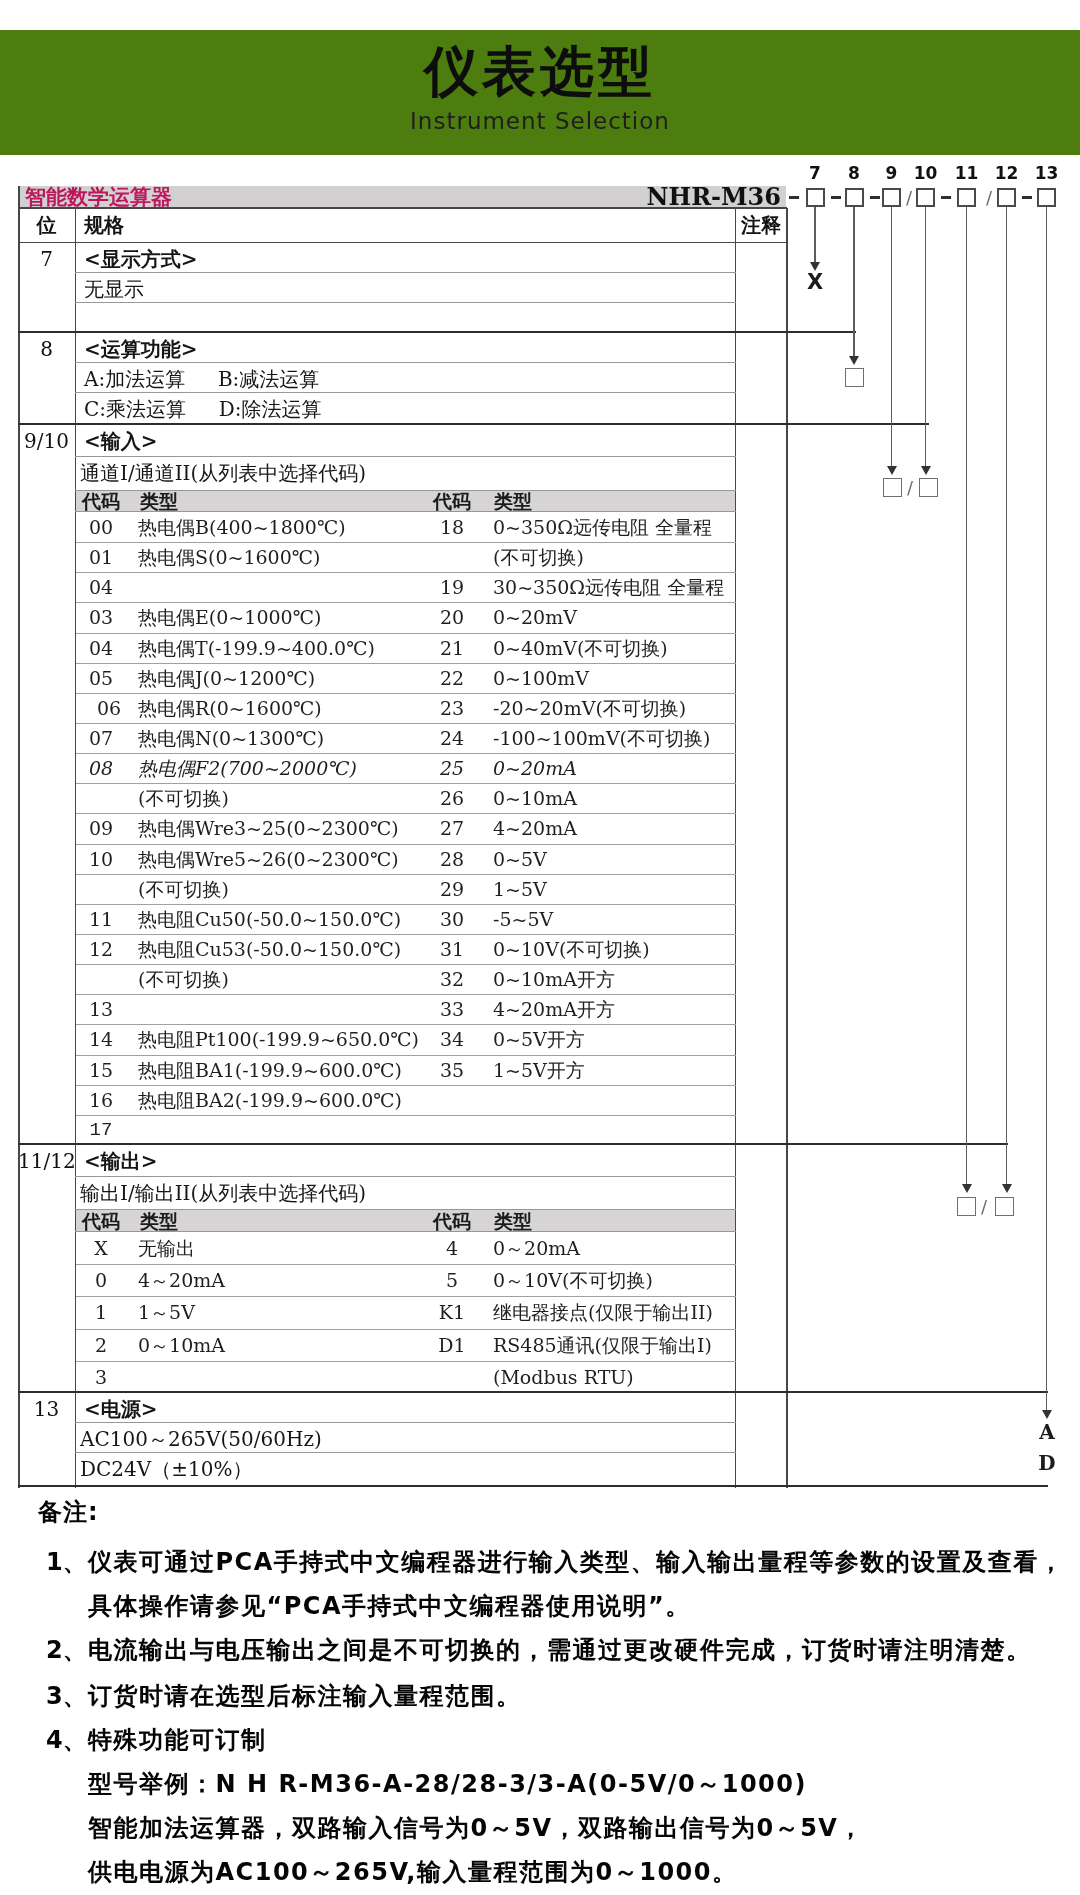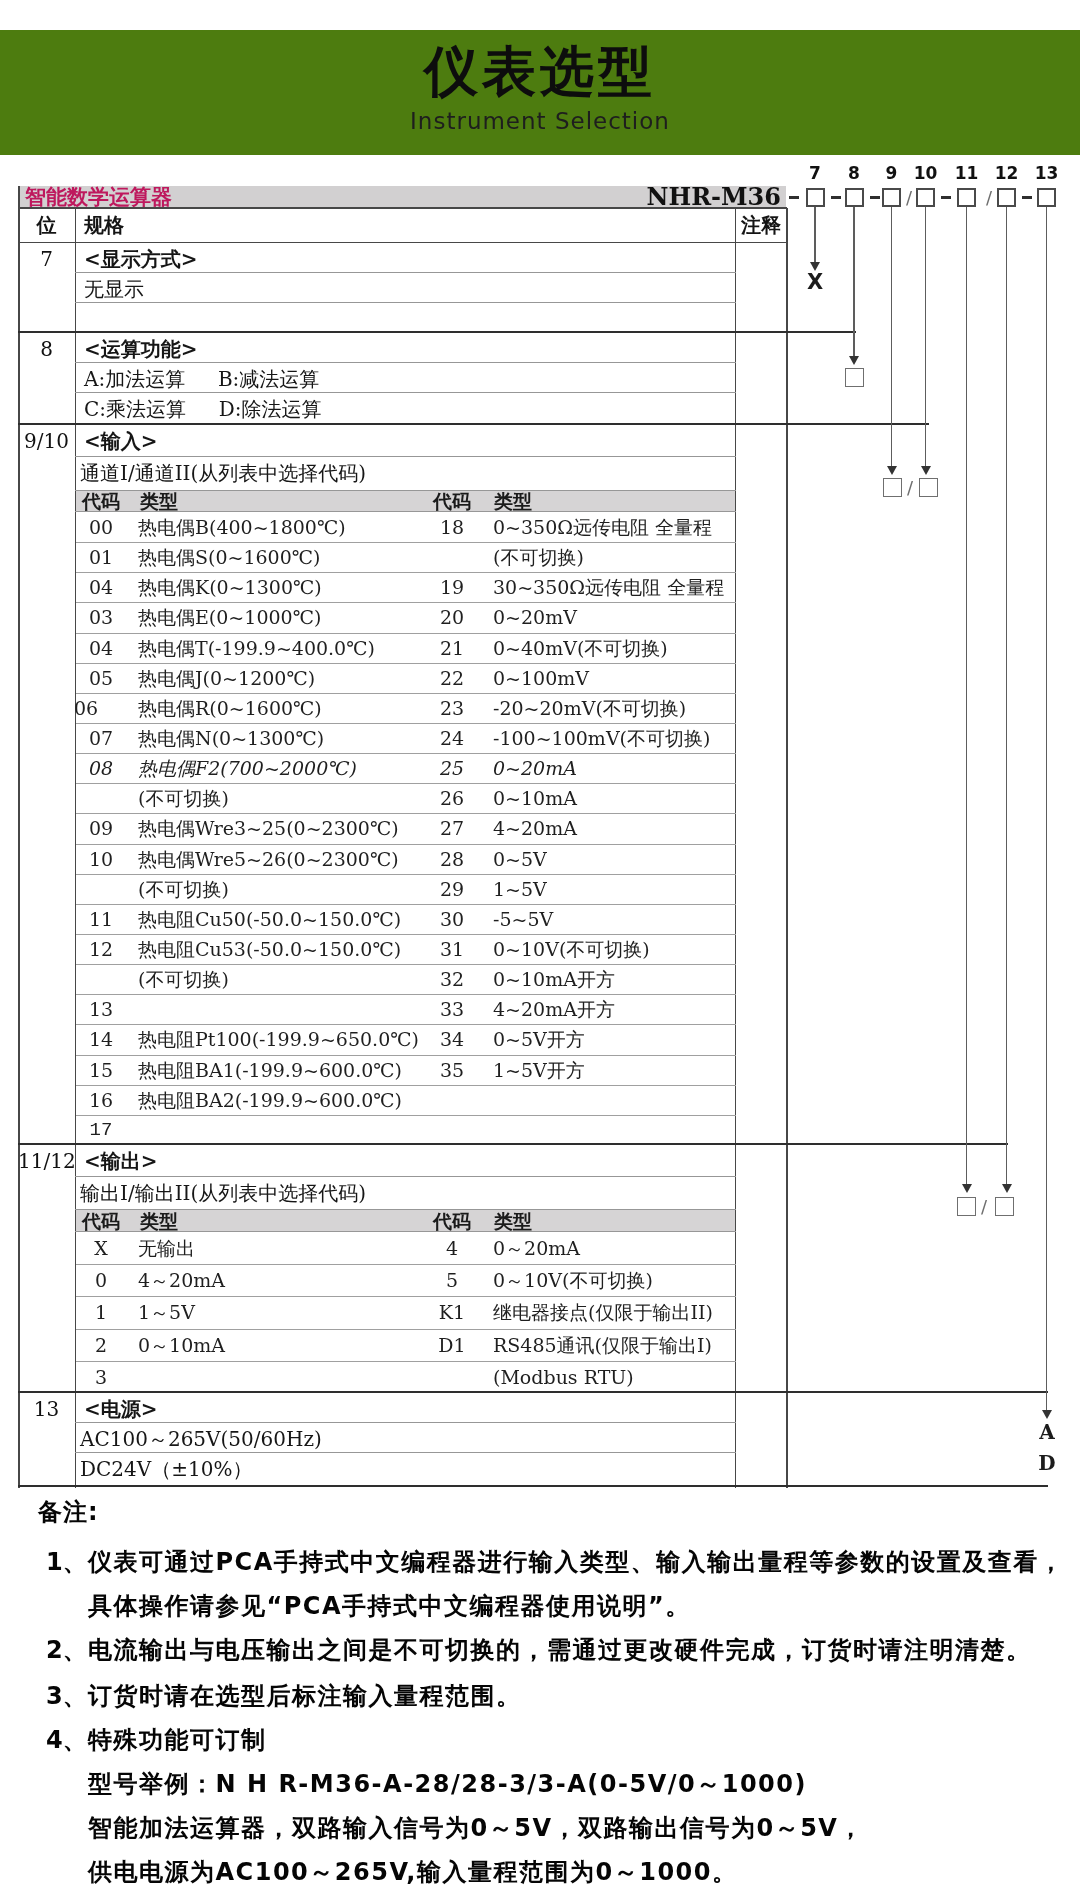--- a/index.html
+++ b/index.html
@@ -183,21 +183,20 @@
         <div class="cell" style="left: 493px; top: 0px; width: 246px; line-height: 30.14px;">0~350Ω远传电阻 全量程</div>
       </div>
       <div class="abs" style="left: 0px; top: 542.14px; width: 1080px; height: 30.14px;">
         <div class="cell c" style="left: 78px; top: 0px; width: 46px; line-height: 30.14px;">01</div>
         <div class="cell" style="left: 138px; top: 0px; width: 292px; line-height: 30.14px;">热电偶S(0~1600℃)</div>
         <div class="cell c" style="left: 427px; top: 0px; width: 50px; line-height: 30.14px;"></div>
         <div class="cell" style="left: 493px; top: 0px; width: 246px; line-height: 30.14px;">(不可切换)</div>
       </div>
       <div class="abs" style="left: 0px; top: 572.28px; width: 1080px; height: 30.14px;">
         <div class="cell c" style="left: 78px; top: 0px; width: 46px; line-height: 30.14px;">04</div>
-        <div class="cell" style="left: 138px; top: 0px; width: 292px; line-height: 30.14px;">热电偶K(0~1300℃)</div>
         <div class="cell c" style="left: 427px; top: 0px; width: 50px; line-height: 30.14px;">19</div>
         <div class="cell" style="left: 493px; top: 0px; width: 246px; line-height: 30.14px;">30~350Ω远传电阻 全量程</div>
       </div>
       <div class="abs" style="left: 0px; top: 602.42px; width: 1080px; height: 30.14px;">
         <div class="cell c" style="left: 78px; top: 0px; width: 46px; line-height: 30.14px;">03</div>
         <div class="cell" style="left: 138px; top: 0px; width: 292px; line-height: 30.14px;">热电偶E(0~1000℃)</div>
         <div class="cell c" style="left: 427px; top: 0px; width: 50px; line-height: 30.14px;">20</div>
         <div class="cell" style="left: 493px; top: 0px; width: 246px; line-height: 30.14px;">0~20mV</div>
       </div>
       <div class="abs" style="left: 0px; top: 632.56px; width: 1080px; height: 30.14px;">
@@ -206,21 +205,21 @@
         <div class="cell c" style="left: 427px; top: 0px; width: 50px; line-height: 30.14px;">21</div>
         <div class="cell" style="left: 493px; top: 0px; width: 246px; line-height: 30.14px;">0~40mV(不可切换)</div>
       </div>
       <div class="abs" style="left: 0px; top: 662.7px; width: 1080px; height: 30.14px;">
         <div class="cell c" style="left: 78px; top: 0px; width: 46px; line-height: 30.14px;">05</div>
         <div class="cell" style="left: 138px; top: 0px; width: 292px; line-height: 30.14px;">热电偶J(0~1200℃)</div>
         <div class="cell c" style="left: 427px; top: 0px; width: 50px; line-height: 30.14px;">22</div>
         <div class="cell" style="left: 493px; top: 0px; width: 246px; line-height: 30.14px;">0~100mV</div>
       </div>
       <div class="abs" style="left: 0px; top: 692.84px; width: 1080px; height: 30.14px;">
-        <div class="cell c" style="left: 63px; top: 0px; width: 46px; line-height: 30.14px;">06</div>
+        <div class="cell c" style="left: 86px; top: 0px; width: 46px; line-height: 30.14px;">06</div>
         <div class="cell" style="left: 138px; top: 0px; width: 292px; line-height: 30.14px;">热电偶R(0~1600℃)</div>
         <div class="cell c" style="left: 427px; top: 0px; width: 50px; line-height: 30.14px;">23</div>
         <div class="cell" style="left: 493px; top: 0px; width: 246px; line-height: 30.14px;">-20~20mV(不可切换)</div>
       </div>
       <div class="abs" style="left: 0px; top: 722.98px; width: 1080px; height: 30.14px;">
         <div class="cell c" style="left: 78px; top: 0px; width: 46px; line-height: 30.14px;">07</div>
         <div class="cell" style="left: 138px; top: 0px; width: 292px; line-height: 30.14px;">热电偶N(0~1300℃)</div>
         <div class="cell c" style="left: 427px; top: 0px; width: 50px; line-height: 30.14px;">24</div>
         <div class="cell" style="left: 493px; top: 0px; width: 246px; line-height: 30.14px;">-100~100mV(不可切换)</div>
       </div>

